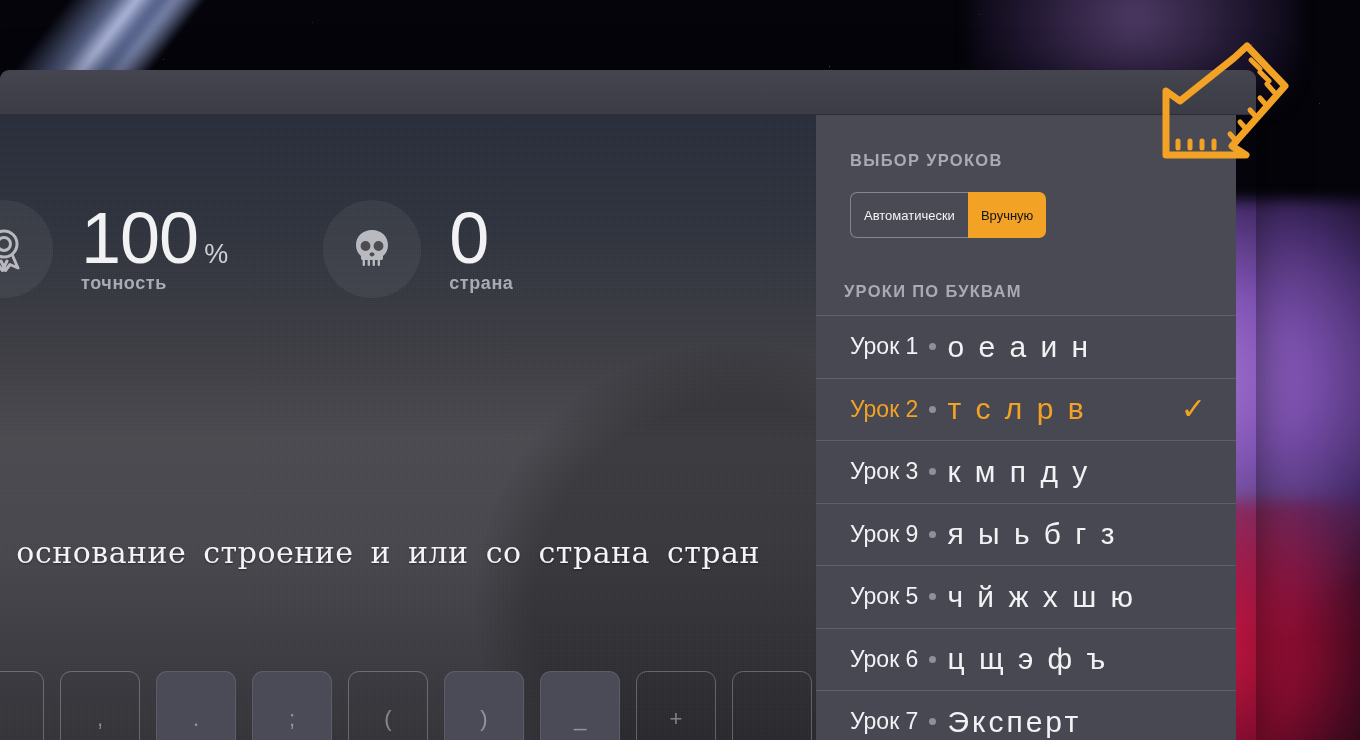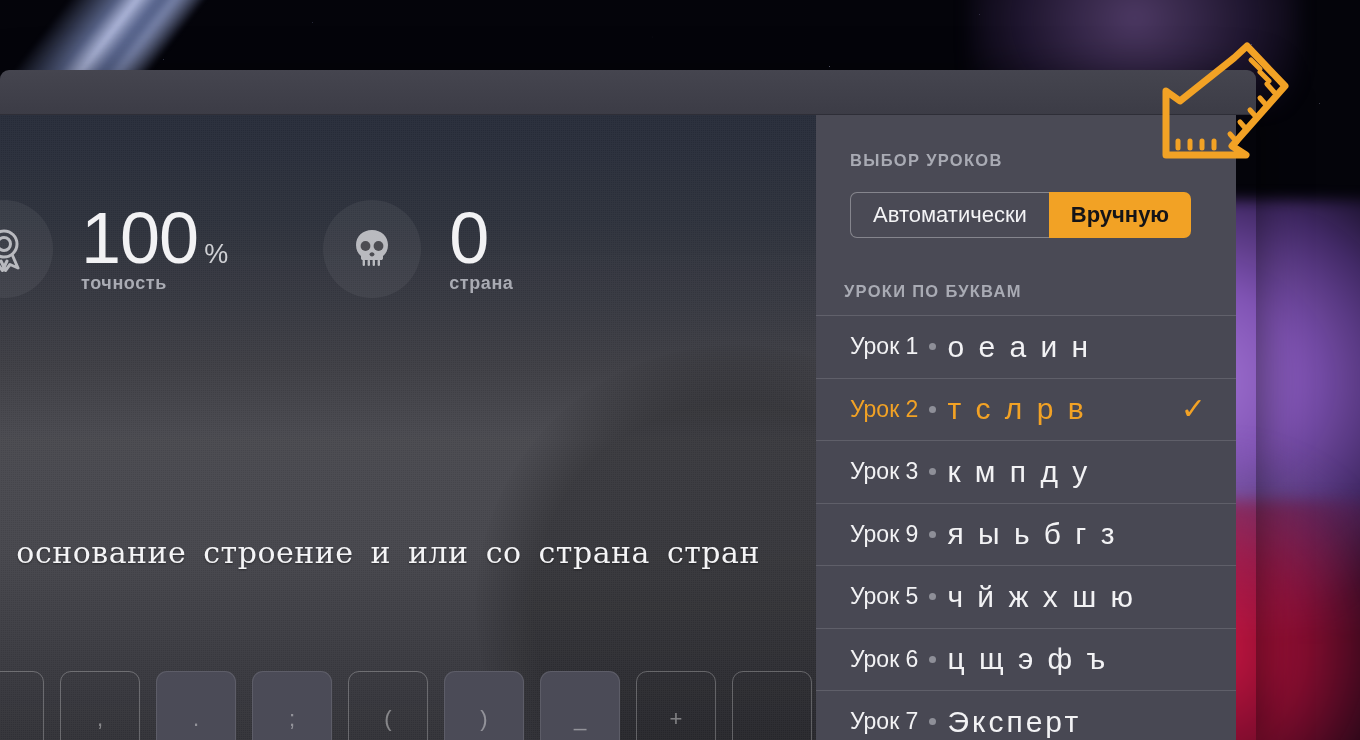--- a/index.html
+++ b/index.html
@@ -151,29 +151,29 @@
     font-size:16.5px; font-weight:700; letter-spacing:1.3px;
     color:#a9abb4;
   }
   #sec-choose { padding:36px 0 0 34px; }
   #toggle {
     margin-top:22px; display:inline-flex; height:46px;
     border-radius:7px;
   }
   .seg {
     display:flex; align-items:center; justify-content:center;
-    font-size:22px; padding:0 22px; height:46px;
+    font-size:13px; padding:0 13px; height:46px;
   }
   .seg-auto {
     color:#f3f3f5; border:1px solid rgba(255,255,255,.33);
     border-right:none; border-radius:7px 0 0 7px; background:transparent;
   }
   .seg-manual {
     color:#141418; background:#f2a225; border-radius:0 7px 7px 0;
-    font-weight:700;
+    font-weight:400;
   }
   #sec-letters { padding:44px 0 14px 28px; }
 
   #lessons { border-top:1px solid rgba(255,255,255,.13); }
   .lesson {
     height:62.5px; display:flex; align-items:center;
     padding:0 30px 0 34px;
     border-bottom:1px solid rgba(255,255,255,.13);
     background:#484853;
   }

